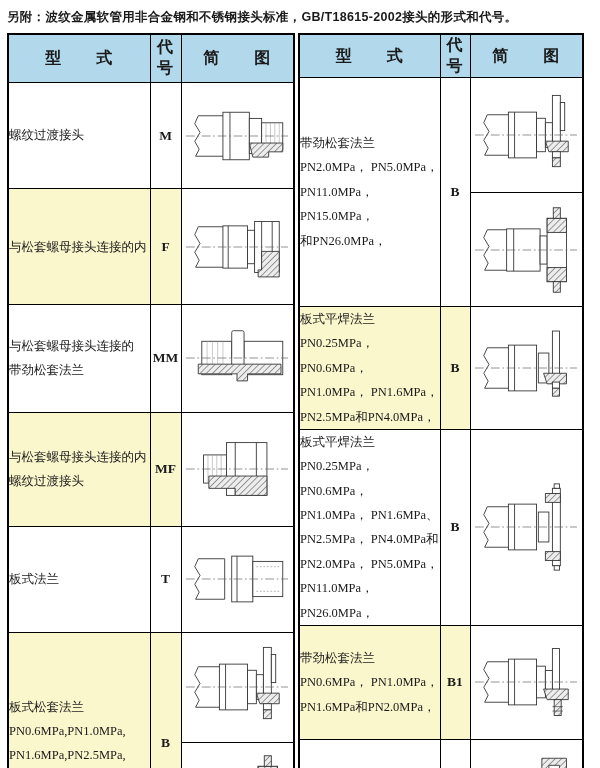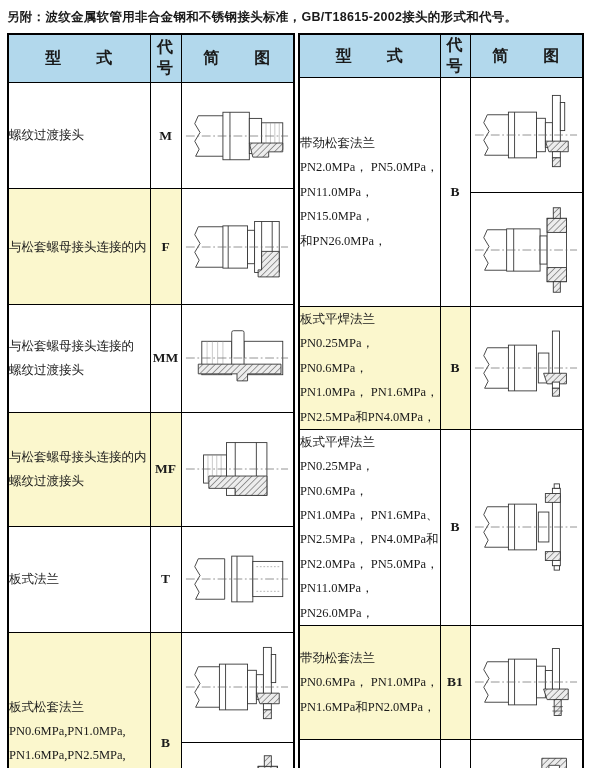--- a/index.html
+++ b/index.html
@@ -115,21 +115,21 @@
                     <line x1="100" y1="21" x2="100" y2="79"></line>
                   </g>
                   <path d="M88,55 H108 V84 H84 V76 H88 Z" fill="url(#hatch2)" stroke="#333"></path>
                   <line x1="2" y1="50" x2="118" y2="50" stroke="#666" stroke-width="0.8" stroke-dasharray="10 3 2 3"></line>
                 </svg>
               </div>
             </td>
       </tr>
       <tr style="height:97px">
         <td class="type">与松套螺母接头连接的
-螺纹过渡接头</td>
+带劲松套法兰</td>
         <td class="code">MM</td>
         <td class="diag">
               <div class="dwrap">
                 <svg viewBox="0 0 120 100" width="106" height="88" aria-hidden="true">
                   <defs>
                     <pattern id="hatch3" width="5" height="5" patternUnits="userSpaceOnUse" patternTransform="rotate(45)">
                       <rect width="5" height="5" fill="#ededed"></rect>
                       <line x1="0" y1="0" x2="0" y2="5" stroke="#555" stroke-width="1.3"></line>
                     </pattern>
                   </defs>

